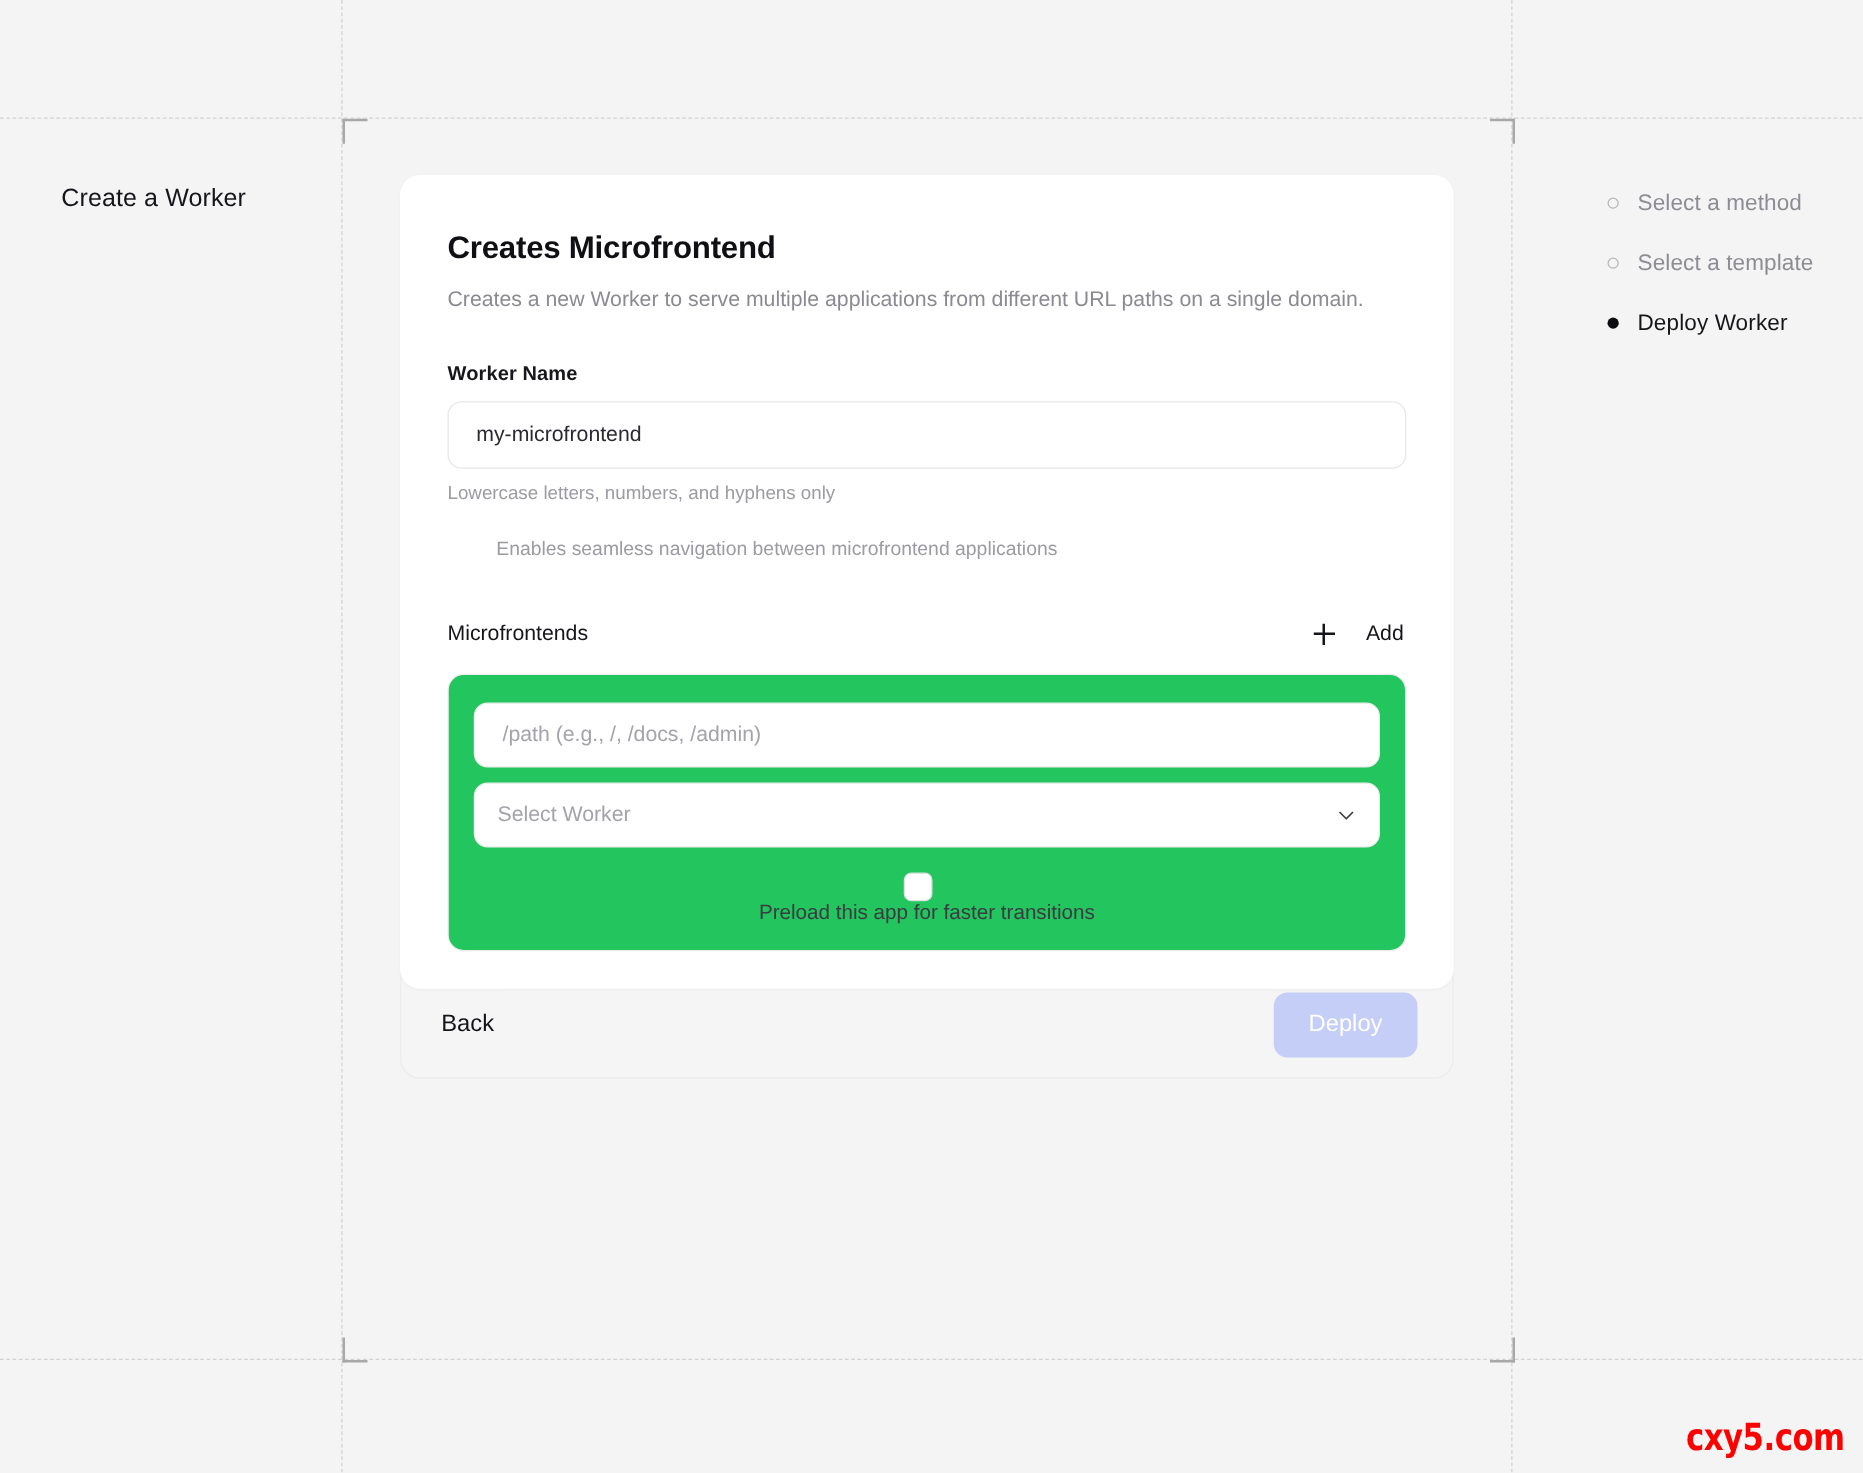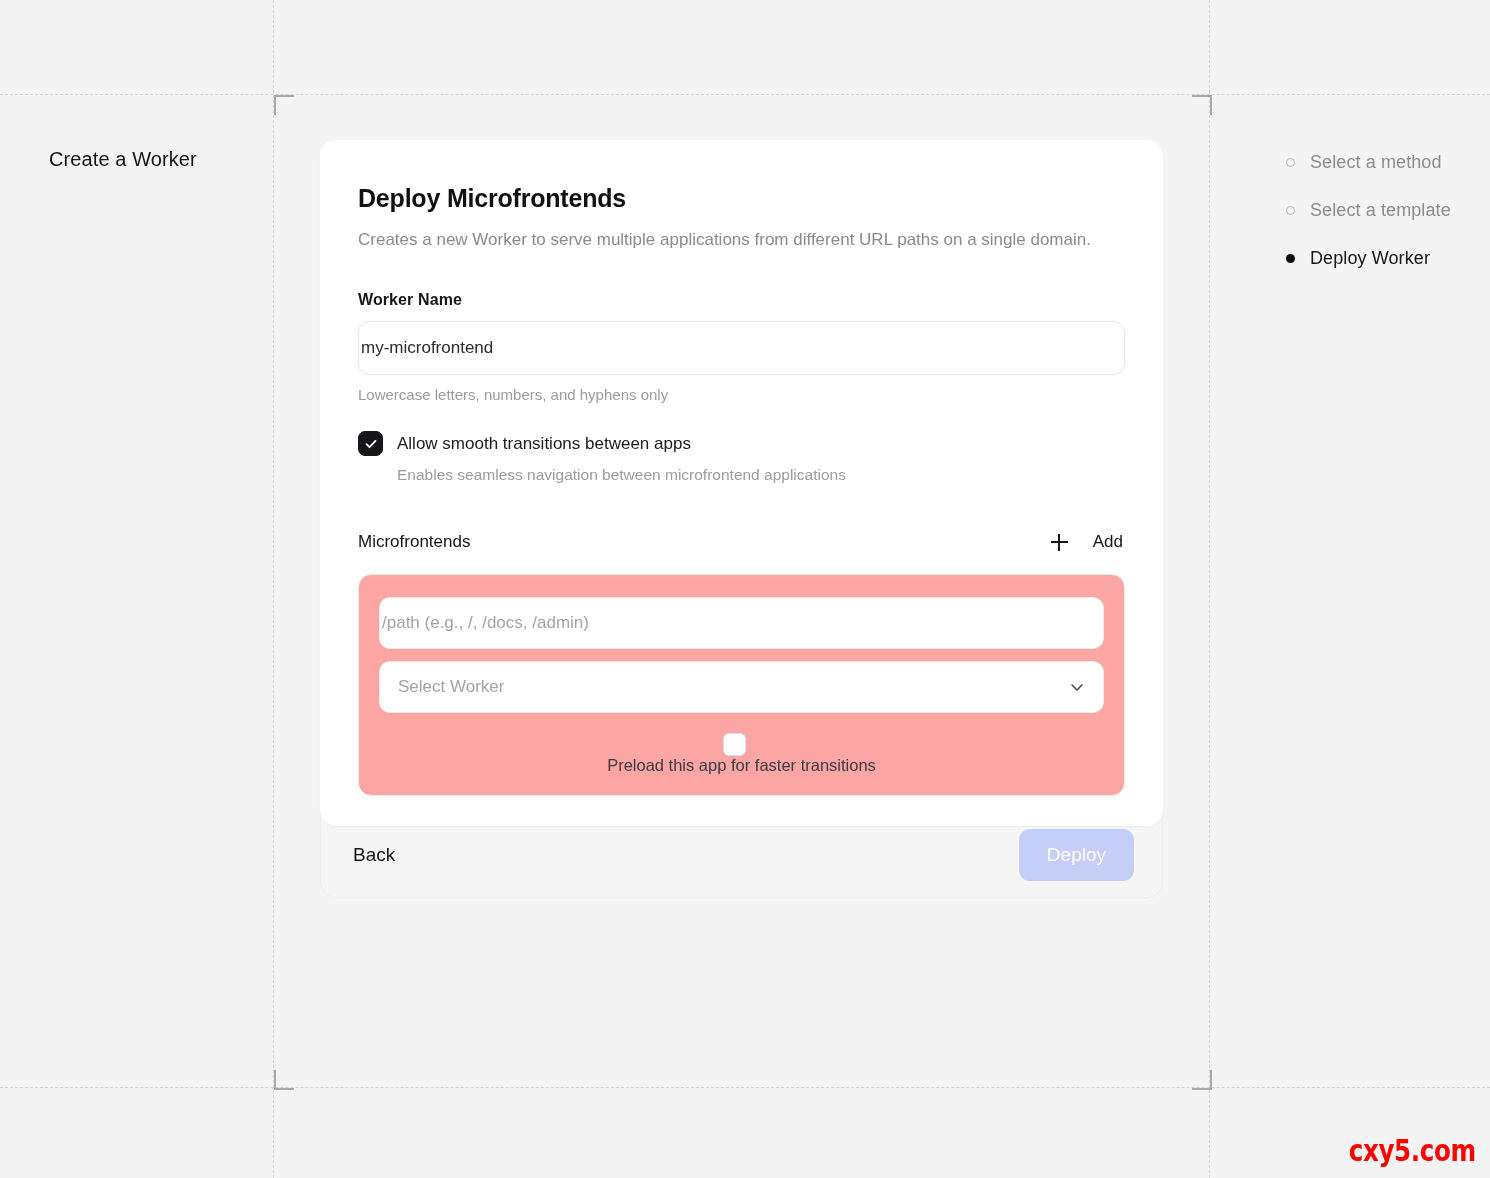--- a/index.html
+++ b/index.html
@@ -134,21 +134,21 @@
 
   .text-input {
     width: 100%;
     box-sizing: border-box;
     height: 54px;
     border: 1px solid #e8e8e8;
     border-radius: 11px;
     background: #fff;
     font-size: 17px;
     color: #2a2a30;
-    padding: 0 2px;
+    padding: 0 22px;
     font-family: "Liberation Sans", sans-serif;
     outline: none;
   }
   .text-input::placeholder { color: #a3a3a9; }
 
   .field-hint {
     font-size: 15px;
     color: #9b9ba1;
     margin-top: 11px;
   }
@@ -251,21 +251,21 @@
   .plus::before, .plus::after {
     content: "";
     position: absolute;
     background: #15151a;
   }
   .plus::before { left: 0; top: 7.5px; width: 17px; height: 2px; }
   .plus::after  { top: 0; left: 7.5px; height: 17px; width: 2px; }
 
   .mf-group {
     border: 1px solid #ececec;
-    background: #fca5a5;
+    background: #22c55e;
     border-radius: 13px;
     padding: 22px 20px 20px 20px;
   }
   .mf-group .text-input,
   .mf-group .select-box {
     height: 52px;
     border-color: #ededed;
   }
   .mf-group .select-box { margin-top: 12px; }
   .mf-group .cb-row { margin-top: 20px; flex-direction: column; }
@@ -349,39 +349,31 @@
   </div>
   <div class="step is-active">
     <span class="step-dot active"></span>
     <span class="step-label">Deploy Worker</span>
   </div>
 </div>
 
 <div class="card-wrap">
   <div class="card">
 
-    <h1 class="card-title">Deploy Microfrontends</h1>
+    <h1 class="card-title">Creates Microfrontend</h1>
     <p class="card-desc">Creates a new Worker to serve multiple applications from different URL paths on a single domain.</p>
 
     <div class="field-block">
       <div class="field-label">Worker Name</div>
       <input class="text-input" type="text" value="my-microfrontend" style="">
       <div class="field-hint">Lowercase letters, numbers, and hyphens only</div>
     </div>
 
 
     <div>
-      <div class="cb-row">
-        <span class="cb checked">
-          <svg width="14" height="14" viewBox="0 0 14 14" fill="none">
-            <path d="M2.5 7.2l3 3 6-6.3" stroke="#ffffff" stroke-width="1.9" stroke-linecap="round" stroke-linejoin="round"></path>
-          </svg>
-        </span>
-        <span class="cb-label">Allow smooth transitions between apps</span>
-      </div>
       <div class="cb-sub">Enables seamless navigation between microfrontend applications</div>
     </div>
 
     <div class="mf-header">
       <span class="mf-title">Microfrontends</span>
       <button class="mf-add">
         <span class="plus"></span>
         <span>Add</span>
       </button>
     </div>

